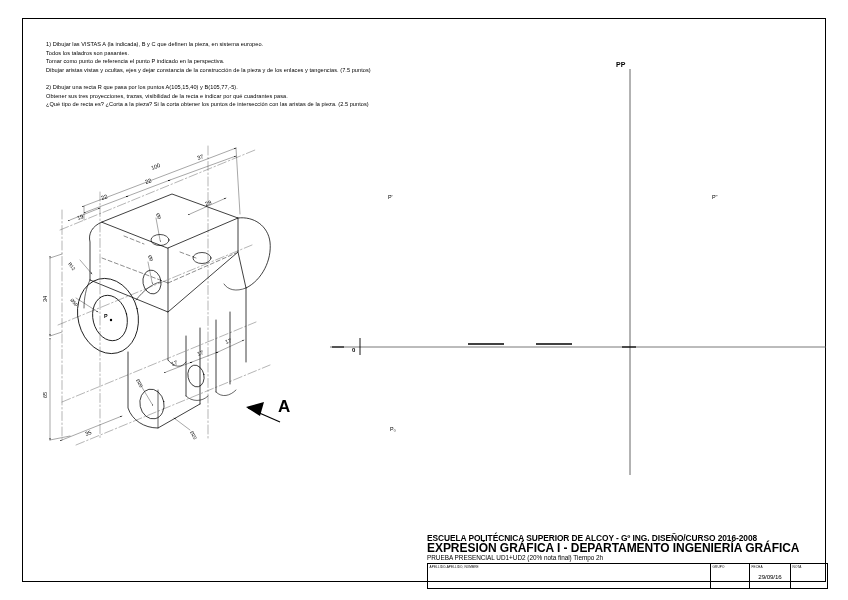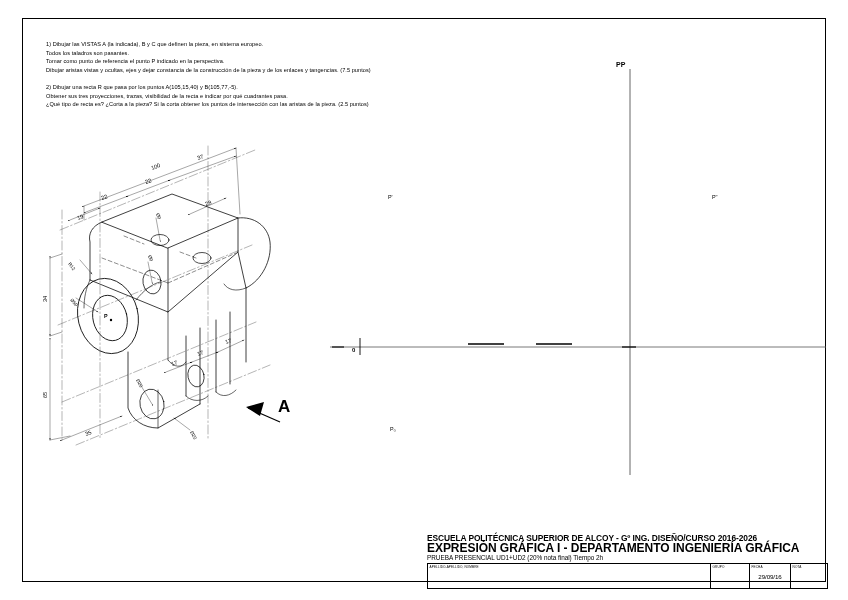--- a/index.html
+++ b/index.html
@@ -315,21 +315,21 @@
       <line x1="138" y1="289" x2="174" y2="289" stroke="#000" stroke-width="1.6"></line>
       <line x1="206" y1="289" x2="242" y2="289" stroke="#000" stroke-width="1.6"></line>
 
       <text class="projlbl" x="58" y="144">P'</text>
       <text class="projlbl" x="382" y="144">P''</text>
       <text class="projlbl" x="60" y="376">P₀</text>
     </svg>
   </div>
 
   <div class="titleblock">
-    <div class="tb-line1">ESCUELA POLITÉCNICA SUPERIOR DE ALCOY - Gº ING. DISEÑO/CURSO 2016-2026</div>
+    <div class="tb-line1">ESCUELA POLITÉCNICA SUPERIOR DE ALCOY - Gº ING. DISEÑO/CURSO 2016-2008</div>
     <div class="tb-line2">EXPRESIÓN GRÁFICA I - DEPARTAMENTO INGENIERÍA GRÁFICA</div>
     <div class="tb-line3">PRUEBA PRESENCIAL UD1+UD2 (20% nota final) Tiempo 2h</div>
 
     <table class="tb-table">
       <tbody>
           <tr>
         <td style="width:282px">
           <div class="cell-label">APELLIDO-APELLIDO, NOMBRE</div>
           <div class="cell-value"></div>
         </td>

